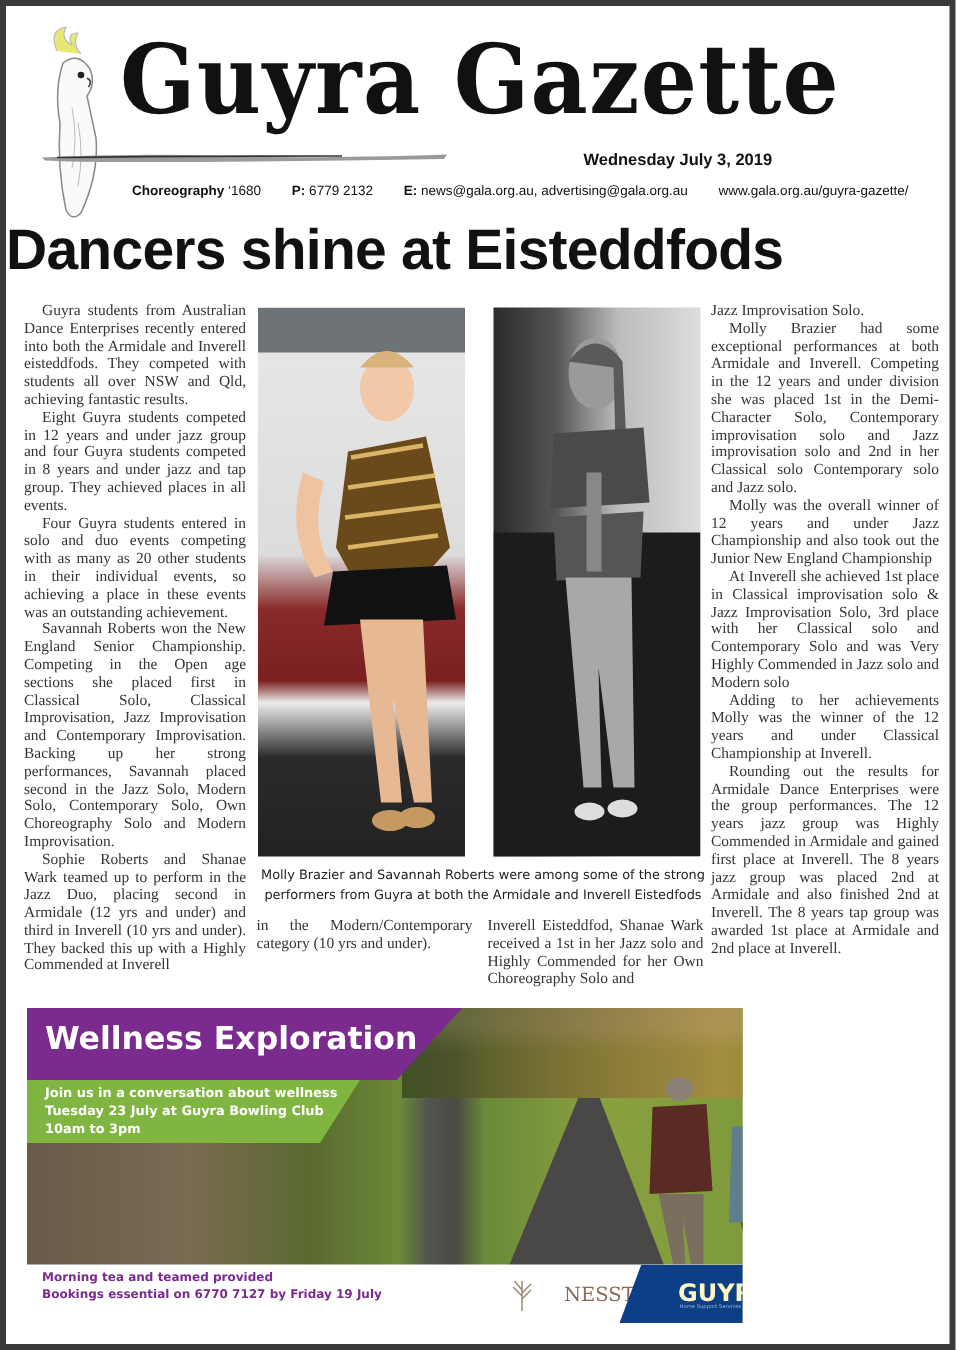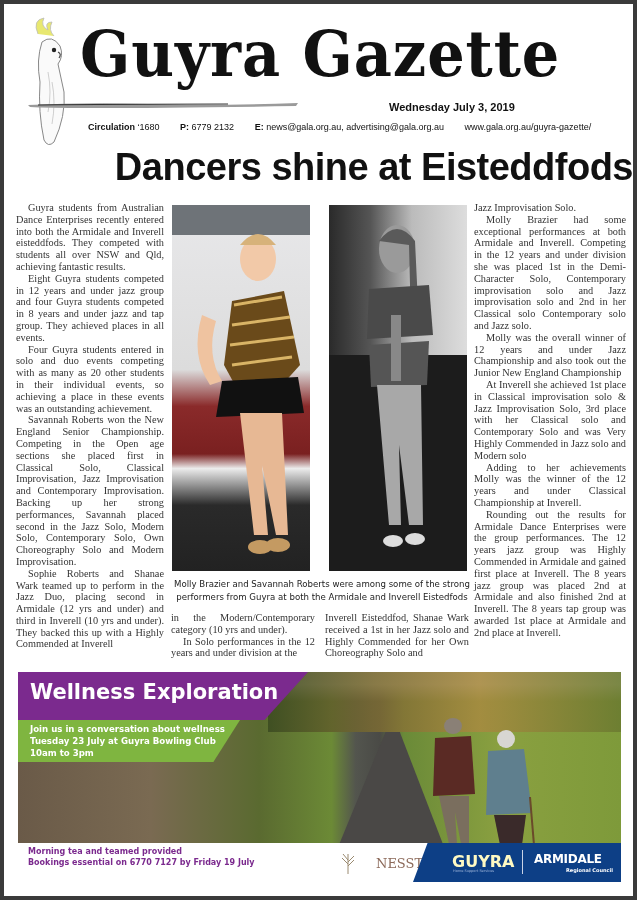--- a/index.html
+++ b/index.html
@@ -10,40 +10,40 @@
   
   .bird { position: absolute; left: 14px; top: 8px; width: 70px; height: 140px; }
   .masthead-title { position: absolute; left: 76px; top: 6px; font-family: "DejaVu Serif", serif; font-weight: bold; font-size: 64px; letter-spacing: 1px; color: #111; transform: scaleX(0.92); transform-origin: left top; line-height: 88px; white-space: nowrap; }
   .branch { position: absolute; left: 24px; top: 96px; width: 270px; height: 10px; }
   .date { position: absolute; left: 385px; top: 97px; font-family: "Liberation Sans", sans-serif; font-weight: bold; font-size: 11px; color: #111; }
   .contact-row { position: absolute; left: 84px; top: 118px; font-family: "Liberation Sans", sans-serif; font-size: 9px; color: #111; white-space: nowrap; }
   .contact-row span { margin-right: 18px; }
   .contact-row b { font-weight: bold; }
 
   
-  .headline { position: absolute; left: 0; width: 629px; top: 142px; text-align: right; font-family: "Liberation Sans", sans-serif; font-size: 38px; color: #111; letter-spacing: -0.5px; }
+  .headline { position: absolute; left: 0; width: 629px; top: 142px; text-align: left; font-family: "Liberation Sans", sans-serif; font-size: 38px; color: #111; letter-spacing: -0.5px; }
 
   
   .col { position: absolute; font-family: "Liberation Serif", serif; font-size: 10.3px; line-height: 11.8px; color: #333; text-align: justify; }
   .col p { text-indent: 12px; margin-bottom: 0; }
   .col1 { left: 12px; top: 198px; width: 148px; }
   .col2 { left: 167px; top: 608px; width: 144px; }
   .col3 { left: 321px; top: 608px; width: 144px; }
   .col4 { left: 470px; top: 198px; width: 152px; }
 
   
   .photo { position: absolute; overflow: hidden; }
   .photo1 { left: 168px; top: 201px; width: 138px; height: 366px; background: linear-gradient(#e8e8ea 0%, #dcdcdc 45%, #8a2a2a 55%, #7a2020 68%, #ececec 72%, #2a2a2a 82%, #222 100%); }
   .photo2 { left: 325px; top: 201px; width: 138px; height: 366px; background: linear-gradient(90deg, #2a2a2a 0%, #555 30%, #bbb 60%, #ddd 100%); }
   .photo2 .floor { position: absolute; left: 0; right: 0; top: 150px; bottom: 0; background: #1c1c1c; }
   .figure { position: absolute; }
   .caption { position: absolute; left: 168px; top: 574px; width: 300px; text-align: center; font-family: "DejaVu Sans", sans-serif; font-size: 8.6px; line-height: 13px; color: #222; }
 
   
-  .ad { position: absolute; left: 14px; top: 668px; width: 603px; height: 210px; overflow: hidden; background: #6f7a3a; }
+  .ad { position: absolute; left: 14px; top: 668px; width: 477px; height: 210px; overflow: hidden; background: #6f7a3a; }
   .ad-bg { position: absolute; inset: 0; background:
       linear-gradient(180deg, #c8c8b8 0%, #d7d2c0 6%, transparent 14%),
       linear-gradient(90deg, #6a5a48 0%, #7a6a52 22%, #5a6a30 40%, #6c8a36 52%, #53554e 56%, #4a4a46 60%, #6a8a38 64%, #8aa040 80%, #7e9a3a 100%); }
   .ad-path { position: absolute; left: 318px; top: 60px; width: 110px; height: 120px; background: #4a4846; clip-path: polygon(45% 0, 58% 0, 100% 100%, 0 100%); }
   .ad-trees { position: absolute; left: 250px; top: 0; width: 353px; height: 60px; background: linear-gradient(90deg, #3a4a20, #7a6a32 30%, #a88a40 60%, #6a7a30); opacity: 0.85; }
   .person1 { position: absolute; left: 405px; top: 40px; width: 60px; height: 132px; }
   .person2 { position: absolute; left: 462px; top: 55px; width: 60px; height: 118px; }
   .ad-title-band { position: absolute; left: 0; top: 0; width: 290px; height: 48px; background: #7b2a8e; clip-path: polygon(0 0, 100% 0, 85% 100%, 0 100%); }
   .ad-title { position: absolute; left: 12px; top: 8px; font-family: "DejaVu Sans", sans-serif; font-weight: bold; font-size: 21px; color: #fff; white-space: nowrap; }
   .ad-green-band { position: absolute; left: 0; top: 48px; width: 222px; height: 42px; background: #7fb540; clip-path: polygon(0 0, 100% 0, 88% 100%, 0 100%); }
@@ -71,21 +71,21 @@
     <path d="M40 40 Q44 42 41 46" fill="none" stroke="#444" stroke-width="1.2"></path>
     <path d="M30 60 Q34 80 30 100 M34 70 Q38 90 34 112" fill="none" stroke="#bbb" stroke-width="0.7"></path>
   </svg>
   <svg class="branch" viewBox="0 0 270 10" preserveAspectRatio="none">
     <path d="M0 5 Q60 2 120 4 T270 3 L268 6 Q150 8 60 8 Q20 8 2 7 Z" fill="#9a9a9a"></path>
     <path d="M10 5 Q80 4 200 4" stroke="#333" stroke-width="1.1" fill="none"></path>
   </svg>
   <div class="masthead-title">Guyra Gazette</div>
   <div class="date">Wednesday July 3, 2019</div>
   <div class="contact-row">
-    <span><b>Circulation</b> ‘<span style="margin:0">1680</span></span>
+    <span><b>Choreography</b> ‘<span style="margin:0">1680</span></span>
     <span><b>P:</b> <span style="margin:0">6779 2132</span></span>
     <span><b>E:</b> <span style="margin:0">news@gala.org.au, advertising@gala.org.au</span></span>
     <span style="margin-right:0">www.gala.org.au/guyra-gazette/</span>
   </div>
 
   <h1 class="headline">Dancers shine at Eisteddfods</h1>
 
   <div class="col col1">
     <p>Guyra students from Australian Dance Enterprises recently entered into both the Armidale and Inverell eisteddfods. They competed with students all over NSW and Qld, achieving fantastic results.</p>
     <p>Eight Guyra students competed in 12 years and under jazz group and four Guyra students competed in 8 years and under jazz and tap group. They achieved places in all events.</p>
@@ -118,21 +118,20 @@
       <rect x="62" y="110" width="10" height="66" fill="#888"></rect>
       <path d="M48 180 L60 320 L72 320 L70 240 L80 320 L94 320 L92 180 Z" fill="#a8a8a8"></path>
       <ellipse cx="64" cy="336" rx="10" ry="6" fill="#ddd"></ellipse>
       <ellipse cx="86" cy="334" rx="10" ry="6" fill="#ddd"></ellipse>
     </svg>
   </div>
   <div class="caption">Molly Brazier and Savannah Roberts were among some of the strong performers from Guyra at both the Armidale and Inverell Eistedfods</div>
 
   <div class="col col2">
     <p style="text-indent:0">in the Modern/Contemporary category (10 yrs and under).</p>
-    <p>In Solo performances in the 12 years and under division at the</p>
   </div>
   <div class="col col3">
     <p style="text-indent:0">Inverell Eisteddfod, Shanae Wark received a 1st in her Jazz solo and Highly Commended for her Own Choreography Solo and</p>
   </div>
 
   <div class="col col4">
     <p style="text-indent:0">Jazz Improvisation Solo.</p>
     <p>Molly Brazier had some exceptional performances at both Armidale and Inverell. Competing in the 12 years and under division she was placed 1st in the Demi-Character Solo, Contemporary improvisation solo and Jazz improvisation solo and 2nd in her Classical solo Contemporary solo and Jazz solo.</p>
     <p>Molly was the overall winner of 12 years and under Jazz Championship and also took out the Junior New England Championship</p>
     <p>At Inverell she achieved 1st place in Classical improvisation solo &amp; Jazz Improvisation Solo, 3rd place with her Classical solo and Contemporary Solo and was Very Highly Commended in Jazz solo and Modern solo</p>

